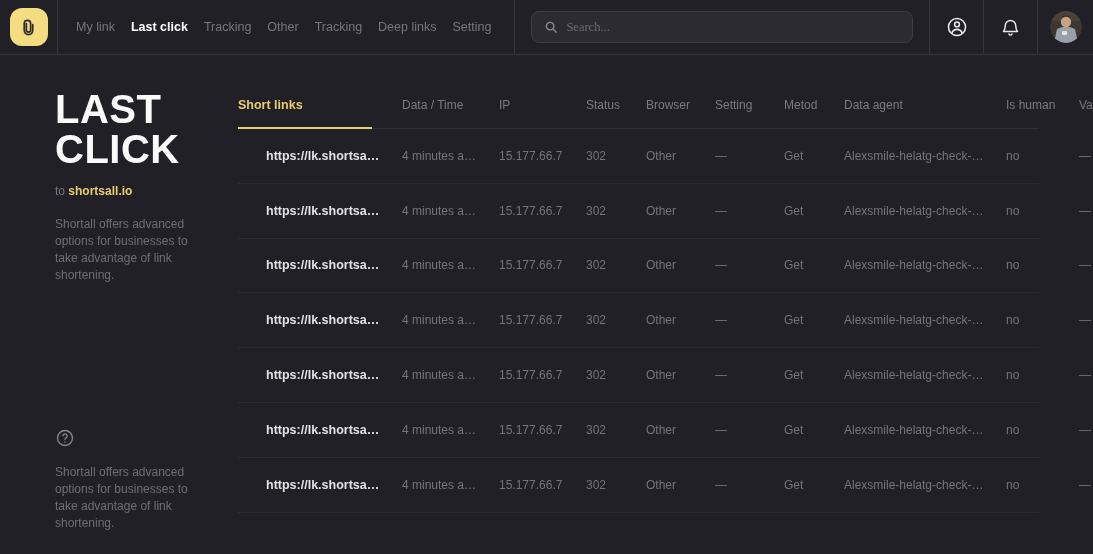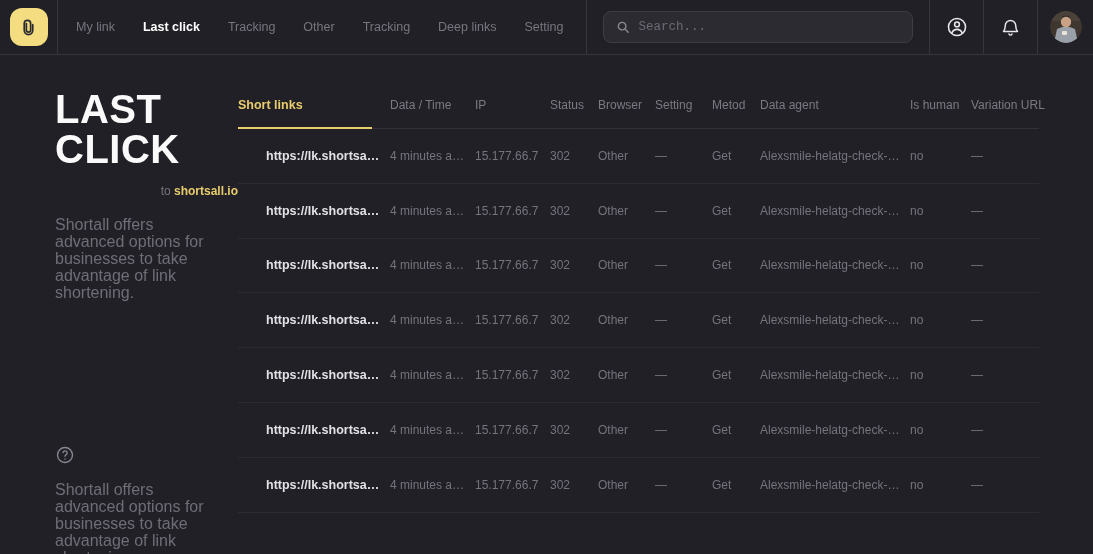--- a/index.html
+++ b/index.html
@@ -18,69 +18,70 @@
     display:flex; align-items:stretch;
     border-bottom:1px solid #36353c;
     background:#212027;
   }
   .vdiv { width:1px; background:#36353c; }
   .logo-cell { width:57px; display:flex; align-items:center; justify-content:center; cursor:pointer; }
   .logo-box {
     width:38px; height:38px; border-radius:12px;
     background:#f3dd80; display:flex; align-items:center; justify-content:center;
   }
-  .nav { display:flex; align-items:center; gap:28px; padding:0 23px 0 18px; }
+  .nav { display:flex; align-items:center; gap:16px; padding:0 23px 0 18px; }
   .nav-item {
     font-size:12.5px; color:#77757e; cursor:pointer; white-space:nowrap;
     background:none; border:none; font-family:inherit; padding:0;
   }
   .nav-item.active { color:#ffffff; font-weight:bold; }
   .search-cell { flex:1; display:flex; align-items:center; padding:0 16px; }
   .search-box {
     flex:1; height:32px; border-radius:8px;
     background:#2c2b32; border:1px solid #3e3d45;
     display:flex; align-items:center; padding:0 12px; gap:8px;
   }
   .search-box input {
     flex:1; background:transparent; border:none; outline:none;
-    color:#c9c8cd; font-size:12.5px; font-family:Liberation Mono, monospace;
+    color:#c9c8cd; font-size:12.5px; font-family:Liberation Serif, serif;
   }
   .search-box input::placeholder { color:#6c6a74; }
   .icon-cell {
     width:53px; display:flex; align-items:center; justify-content:center;
     background:none; border:none; cursor:pointer;
   }
   .avatar-cell { width:55px; display:flex; align-items:center; justify-content:center; }
   .avatar { width:32px; height:32px; border-radius:50%; overflow:hidden; cursor:pointer; }
 
   
   .content { flex:1; display:flex; }
   .sidebar { width:238px; flex:0 0 238px; padding:34px 0 0 55px; }
   .sidebar h1 {
     width:170px; font-size:40px; line-height:40px; font-weight:bold;
     color:#fafafa; letter-spacing:0.5px;
   }
-  .subtitle { margin-top:15px; font-size:12px; color:#77757e;text-align:right; }
+  .subtitle { margin-top:15px; font-size:12px; color:#77757e; }
   .subtitle a { color:#e9cd6d; font-weight:bold; text-decoration:none; cursor:pointer; }
   .desc {
     margin-top:18px; width:152px;
-    font-size:16px; line-height:17px; color:#6f6d77;
+    font-size:12px; line-height:17px; color:#6f6d77;
   }
   .help {
     margin-top:144px; width:20px; height:20px; cursor:pointer;
     color:#8a8892; display:flex; align-items:center; justify-content:center;
   }
   .sidebar .desc2 { margin-top:16px; }
 
   
   .table { width:801px; padding-top:26px; }
   .grid-row {
     display:grid;
     grid-template-columns:152px 85px 75px 48px 57px 57px 48px 150px 61px 68px;
     align-items:center;
+    gap:12px;
   }
   .thead { height:48px; position:relative; border-bottom:1px solid #323138; }
   .th { font-size:12px; color:#7b7983; white-space:nowrap; }
   .th.active { color:#e9cd6d; font-weight:bold; font-size:12.5px; }
   .thead .active-underline {
     position:absolute; left:0; bottom:-1px; width:134px; height:2px;
     background:#e9cd6d;
   }
   .tr { height:54.8px; border-bottom:1px solid #2c2b32; }
   .td {

